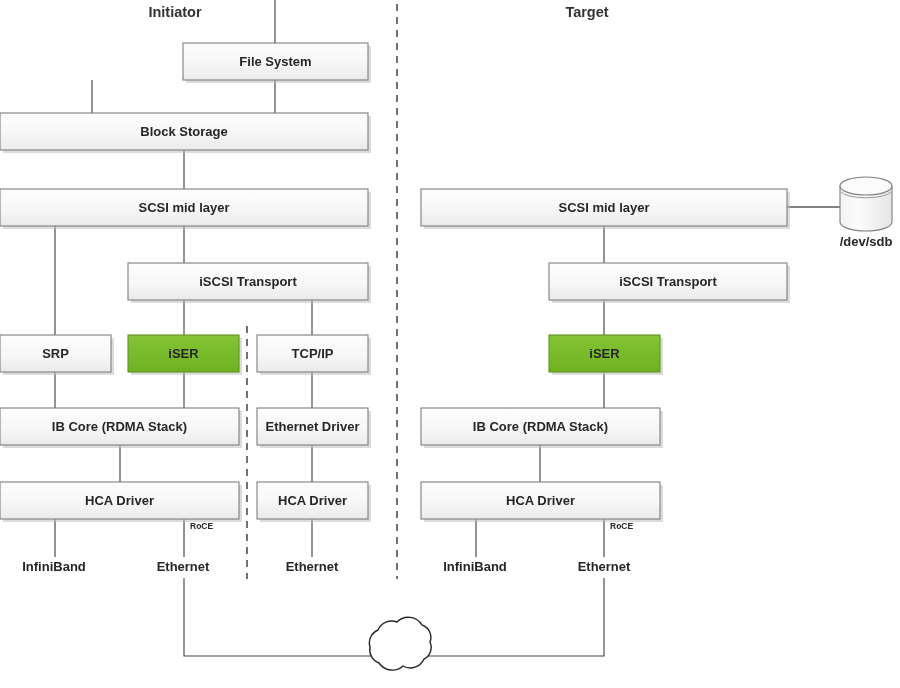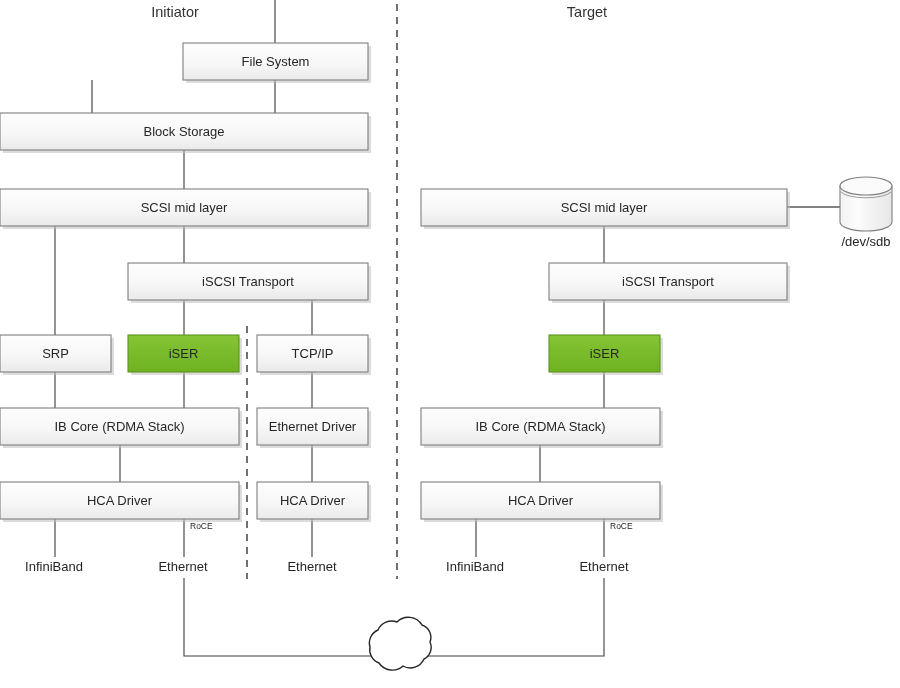--- a/index.html
+++ b/index.html
@@ -10,20 +10,21 @@
   body {
     width: 900px;
     height: 688px;
     font-family: "Liberation Sans", sans-serif;
     overflow: hidden;
   }
   #diagram-root {
     position: relative;
     width: 900px;
     height: 536px;
+    font-weight: bold;
   }
   svg.stage {
     position: absolute;
     left: 0;
     top: 0;
     width: 900px;
     height: 688px;
   }
   .box-label {
     font-family: "Liberation Sans", sans-serif;

